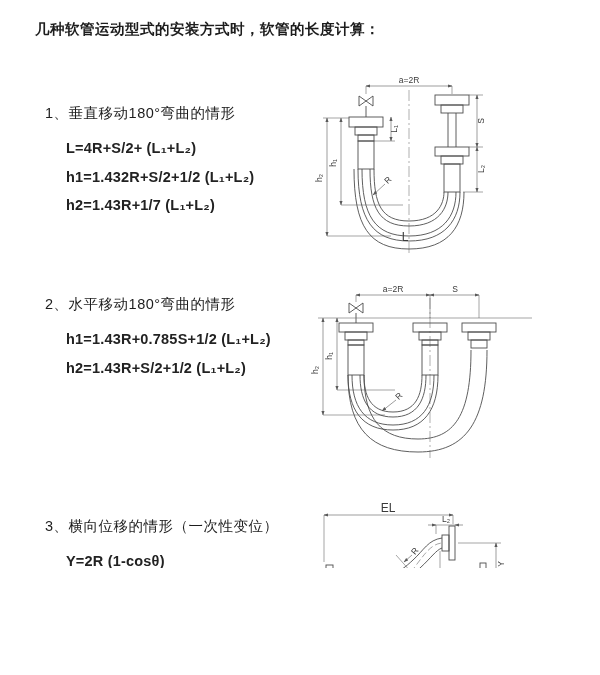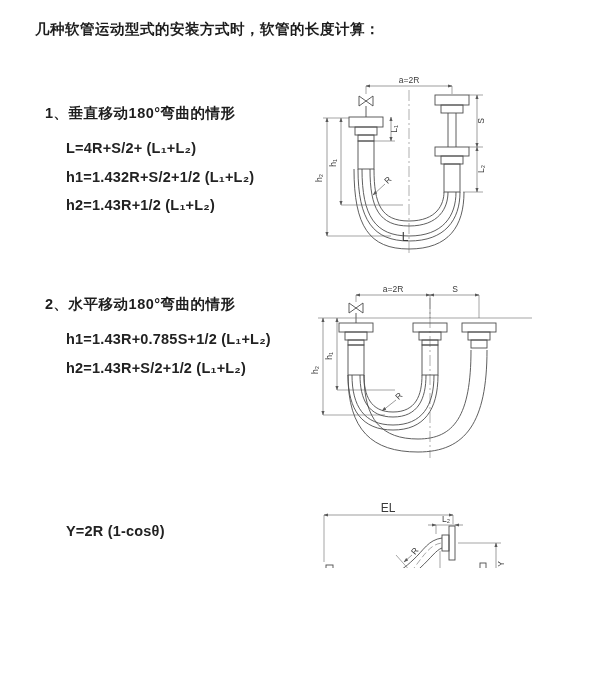--- a/index.html
+++ b/index.html
@@ -5,21 +5,21 @@
   html,body{margin:0;padding:0;background:#ffffff;}
   .page{
     position:relative;width:600px;height:568px;background:#ffffff;
     font-family:"Liberation Sans","DejaVu Sans",sans-serif;overflow:hidden;
   }
   .title{
     position:absolute;left:35px;top:20px;font-size:14.5px;font-weight:600;
     color:#1d1d1d;letter-spacing:0.5px;white-space:nowrap;
   }
   .sec{position:absolute;left:45px;}
-  .heading{font-size:14.5px;font-weight:700;color:#1d1d1d;letter-spacing:0.5px;margin-bottom:11px;white-space:nowrap;}
+  .heading{font-size:14.5px;font-weight:400;color:#1d1d1d;letter-spacing:0.5px;margin-bottom:11px;white-space:nowrap;}
   .formula{font-size:14.5px;color:#222222;margin-left:21px;height:28.5px;line-height:28.5px;white-space:nowrap;letter-spacing:0.2px;font-weight:bold;}
   .diag{position:absolute;}
   .diag text{font-family:"Liberation Sans","DejaVu Sans",sans-serif;fill:#3a3a3a;}
   .dln{stroke:#4d4d4d;stroke-width:0.9;fill:none;}
   .thin{stroke:#6a6a6a;stroke-width:0.6;fill:none;}
   .cl{stroke:#7a7a7a;stroke-width:0.6;fill:none;stroke-dasharray:11 3 2 3;}
   .dim{stroke:#5a5a5a;stroke-width:0.6;fill:none;}
   .lbl{font-size:8.5px;}
   .lblb{font-size:12px;fill:#2a2a2a;}
 </style>
@@ -27,30 +27,31 @@
 <body>
 
 <div class="page">
 
   <div class="title">几种软管运动型式的安装方式时，软管的长度计算：</div>
 
   <section class="sec" style="top:104px">
     <div class="heading">1、垂直移动180°弯曲的情形</div>
     <div class="formula">L=4R+S/2+ (L₁+L₂)</div>
     <div class="formula">h1=1.432R+S/2+1/2 (L₁+L₂)</div>
-    <div class="formula">h2=1.43R+1/2 (L₁+L₂)</div>
+    <div class="formula">h2=1.43R+1/7 (L₁+L₂)</div>
   </section>
 
   <section class="sec" style="top:295px">
     <div class="heading">2、水平移动180°弯曲的情形</div>
     <div class="formula">h1=1.43R+0.785S+1/2 (L₁+L₂)</div>
     <div class="formula">h2=1.43R+S/2+1/2 (L₁+L₂)</div>
   </section>
 
   <section class="sec" style="top:517px">
+    <div class="heading">3、横向位移的情形（一次性变位）</div>
     <div class="formula">Y=2R (1-cosθ)</div>
   </section>
 
   <svg class="diag" style="left:303px;top:68px" width="285" height="192" viewBox="0 0 285 192">
     <defs>
       <marker id="a1" viewBox="0 0 10 10" refX="9" refY="5" markerWidth="8" markerHeight="8" orient="auto-start-reverse">
         <path d="M0,1.5 L10,5 L0,8.5 z" fill="#5a5a5a"></path>
       </marker>
       <pattern id="braid1" patternUnits="userSpaceOnUse" width="4" height="4">
         <path d="M0,4 L4,0 M0,0 L4,4" stroke="#8a8a8a" stroke-width="0.5"></path>

